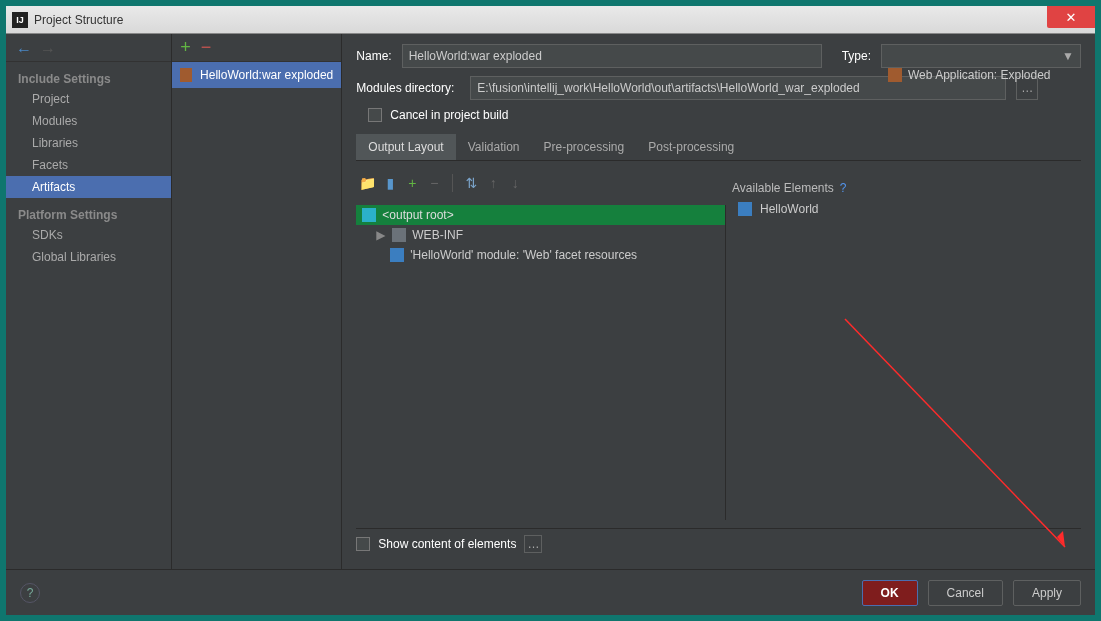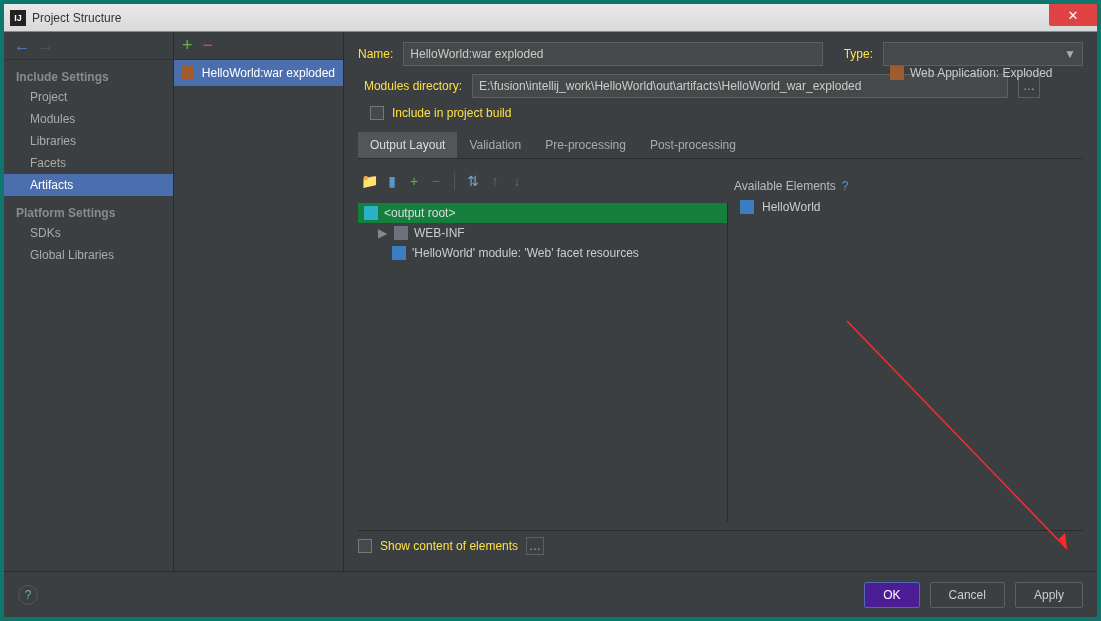--- a/index.html
+++ b/index.html
@@ -1,17 +1,17 @@
 <!DOCTYPE html>
 <html><head>
 <meta charset="utf-8">
 <style>
 * { margin:0; padding:0; box-sizing:border-box; font-family:"Segoe UI",Arial,sans-serif; font-size:12px; }
 body { background:#3c3f41; color:#bbb; width:1101px; height:621px; position:relative; overflow:hidden; }
-.window { border:4px solid #0f766e; width:1101px; height:621px; background:#3c3f41; display:flex; flex-direction:column; }
+.window { border:6px solid #0f766e; width:1101px; height:621px; background:#3c3f41; display:flex; flex-direction:column; }
 .titlebar { height:28px; background:linear-gradient(#e9e9e9,#d9d9d9); display:flex; align-items:center; padding-left:6px; border-bottom:1px solid #888; position:relative; }
 .titlebar .ij-icon { width:16px;height:16px;background:#222;color:#fff;font-weight:bold;font-size:9px;display:flex;align-items:center;justify-content:center;margin-right:6px;}
 .titlebar .title { color:#333; font-size:12px; }
 .titlebar .close { position:absolute; right:0; top:0; width:48px; height:22px; background:#e04343; color:#fff; display:flex; align-items:center; justify-content:center; font-size:13px; border-radius:0 0 0 2px;}
 .body { flex:1; display:flex; }
 .sidebar { width:170px; background:#3c3f41; border-right:1px solid #2b2b2b; display:flex; flex-direction:column; }
 .sidebar-top { height:28px; display:flex; align-items:center; gap:8px; padding:0 10px; border-bottom:1px solid #323232;}
 .arrow { color:#4a88c7; font-size:16px; }
 .arrow.dim { color:#555;}
 .side-section { padding:10px 0 2px 12px; color:#8a8a8a; font-weight:bold; }
@@ -20,21 +20,21 @@
 .side-problems { padding:4px 0 4px 16px; color:#aaa; display:flex; align-items:center; justify-content:space-between; padding-right:12px; margin-top:12px;}
 .badge { background:#555; border-radius:8px; padding:0 6px; font-size:10px; color:#ccc;}
 .mid { width:170px; background:#3c3f41; border-right:1px solid #2b2b2b; display:flex; flex-direction:column;}
 .mid-top { height:28px; display:flex; align-items:center; gap:10px; padding:0 8px; border-bottom:1px solid #323232;}
 .plus-g { color:#62b543; font-size:18px;}
 .minus-r { color:#c75450; font-size:18px;}
 .mid-item { padding:6px 8px; background:#4b6eaf; color:#fff; display:flex; align-items:center; gap:8px; white-space:nowrap; overflow:hidden;}
 .arch-icon { width:14px;height:14px;background:#a05b2f;}
 .main { flex:1; padding:10px 14px; display:flex; flex-direction:column; gap:8px; position:relative;}
 .row { display:flex; align-items:center; gap:10px;}
-label.lbl { color:#fde047;text-align:right; }
+label.lbl { color:#ffffff; }
 .input { background:#45494a; border:1px solid #5e6060; color:#ccc; padding:3px 6px; height:24px;}
 .name-input { width:420px;}
 .type-select { width:200px; position:relative; display:flex; align-items:center; justify-content:space-between;}
 .type-select .dd { color:#aaa; margin-left:6px;}
 .outdir { width:536px;}
 .dots { width:22px; height:24px; background:#3c3f41; border:1px solid #5e6060; display:flex;align-items:center;justify-content:center; color:#aaa;}
 .checkbox { width:14px;height:14px;border:1px solid #777;background:#45494a;}
 .tabs { display:flex; border-bottom:1px solid #2b2b2b; margin-top:4px;}
 .tab { padding:6px 12px; color:#aaa; cursor:pointer;}
 .tab.active { background:#515658; color:#ddd;}
@@ -54,21 +54,21 @@
 .ico { width:14px;height:14px;}
 .ico.cyan{background:#2bb1c9;}
 .ico.fold{background:#6b7279;}
 .ico.web{background:#3b7ec0;}
 .ico.webf{background:#3b7ec0;}
 .avail-item { padding:3px 6px; display:flex;align-items:center;gap:8px;color:#ccc;}
 .bottom-show { display:flex; align-items:center; gap:8px; padding:6px 0; border-top:1px solid #2b2b2b;}
 .footer { height:46px; border-top:1px solid #2b2b2b; display:flex; align-items:center; justify-content:flex-end; gap:10px; padding:0 14px; position:relative;}
 .footer .help-ico { position:absolute; left:14px; width:20px;height:20px;border:1px solid #556; border-radius:10px; color:#7a9; display:flex;align-items:center;justify-content:center;}
 .btn { height:26px; padding:0 18px; border:1px solid #5e6060; background:#3c3f41; color:#ccc; display:flex;align-items:center; border-radius:2px;}
-.btn.primary { background:#4c1d95; border-color:#4b6eaf; color:#fff; font-weight:normal;}
+.btn.primary { background:#7f1d1d; border-color:#4b6eaf; color:#fff; font-weight:bold;}
 svg.arrow-line { position:absolute; pointer-events:none; right:0; bottom:0;}
 </style>
 </head>
 <body>
 
 <div class="window">
   <div class="titlebar">
     <div class="ij-icon">IJ</div>
     <div class="title">Project Structure</div>
     <div class="close">✕</div>
@@ -115,21 +115,21 @@
           <span class="dd">▼</span>
         </div>
       </div>
       <div class="row">
         <label class="lbl" style="width:104px">Modules directory:</label>
         <input class="input outdir" value="E:\fusion\intellij_work\HelloWorld\out\artifacts\HelloWorld_war_exploded" style="">
         <div class="dots">…</div>
       </div>
       <div class="row" style="padding-left:12px;gap:8px;">
         <span class="checkbox"></span>
-        <label class="lbl">Include in project build</label>
+        <label class="lbl">Cancel in project build</label>
       </div>
       <div class="tabs">
         <div class="tab active">Output Layout</div>
         <div class="tab">Validation</div>
         <div class="tab">Pre-processing</div>
         <div class="tab">Post-processing</div>
       </div>
       <div class="toolbar2">
         <span class="tb-ico" style="color:#c57f3a">📁</span>
         <span class="tb-ico" style="color:#5896cc">▮</span>

